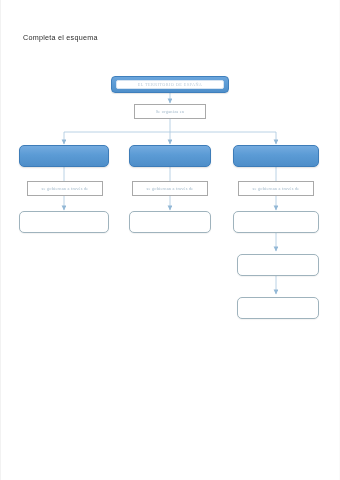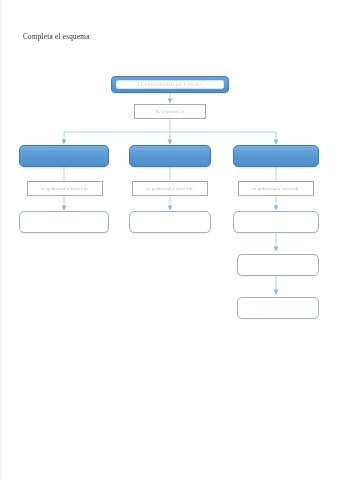--- a/index.html
+++ b/index.html
@@ -25,21 +25,21 @@
     box-sizing: border-box;
     border-left: 1px solid #f2f2f2;
     border-right: 1px solid #fafafa;
   }
 
   
   #prompt {
     position: absolute;
     left: 22px;
     top: 33px;
-    font-family: Liberation Serif, serif;
+    font-family: Liberation Sans, sans-serif;
     font-size: 7.2px;
     letter-spacing: 0.25px;
     color: #2b2b2b;
     white-space: nowrap;
   }
 
   
   #diagram {
     position: absolute;
     left: 0; top: 0;

